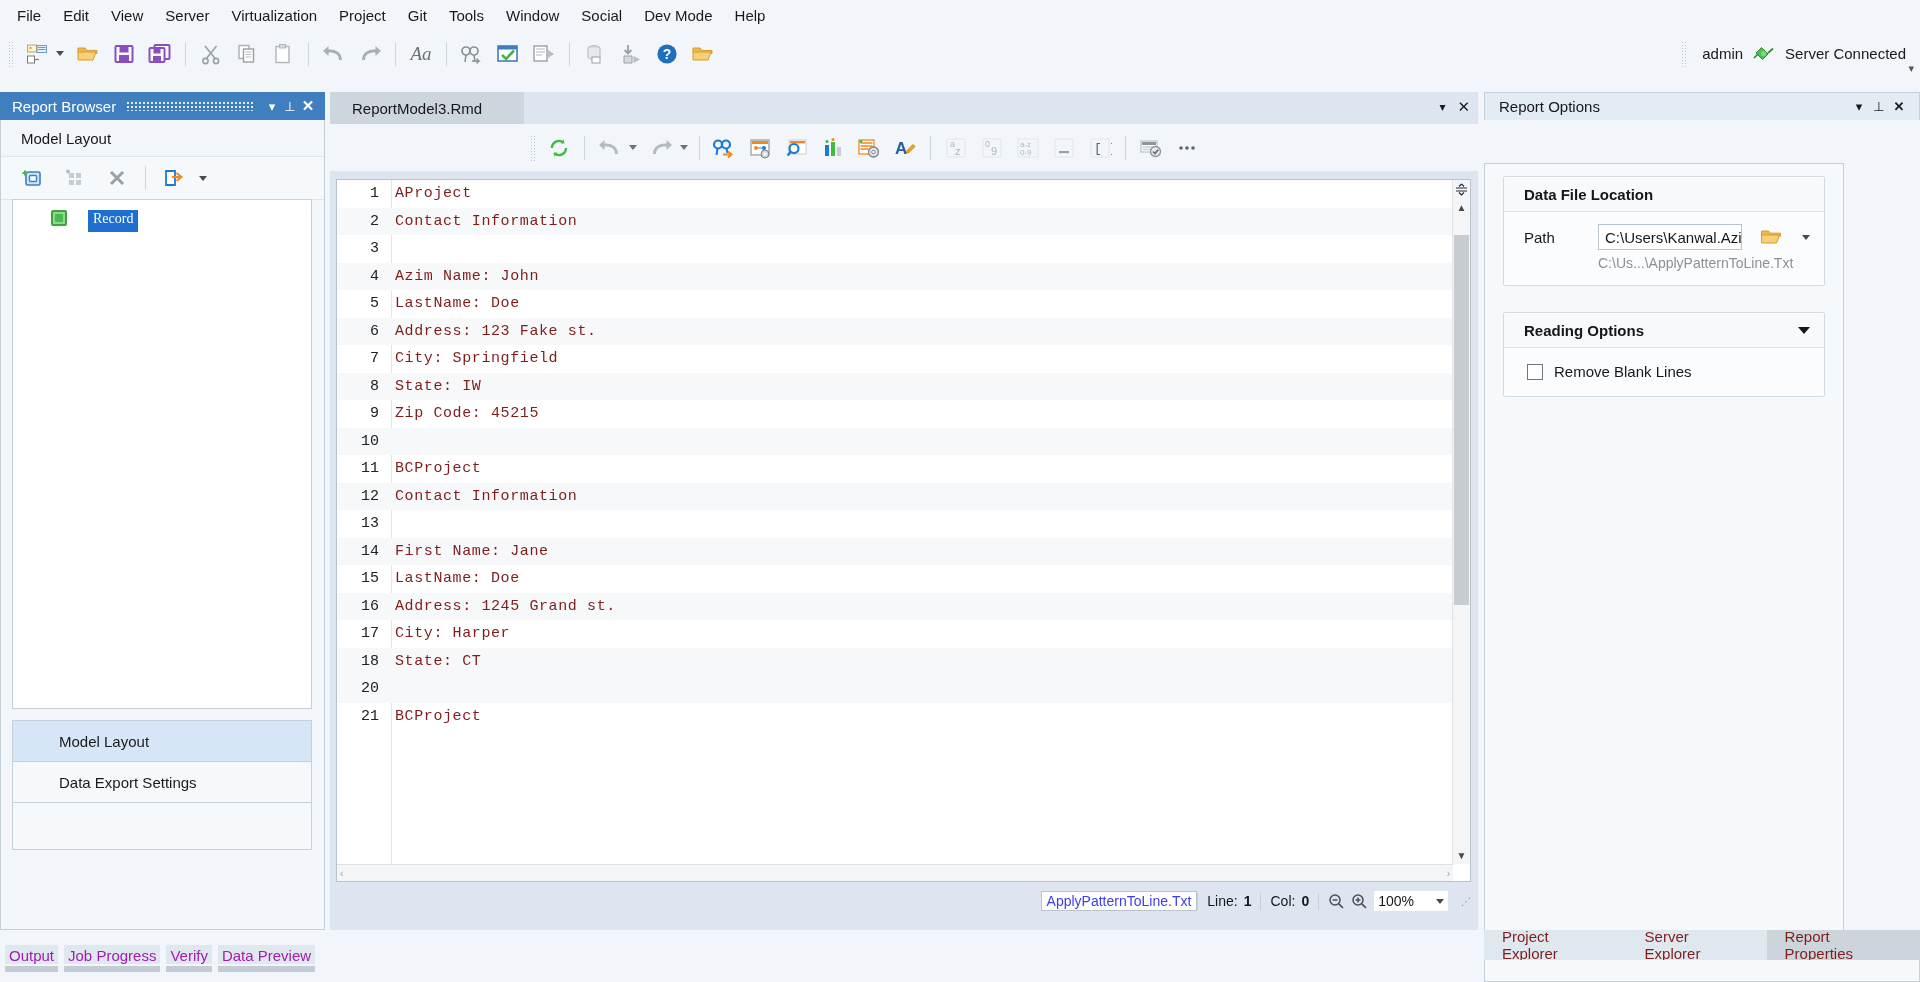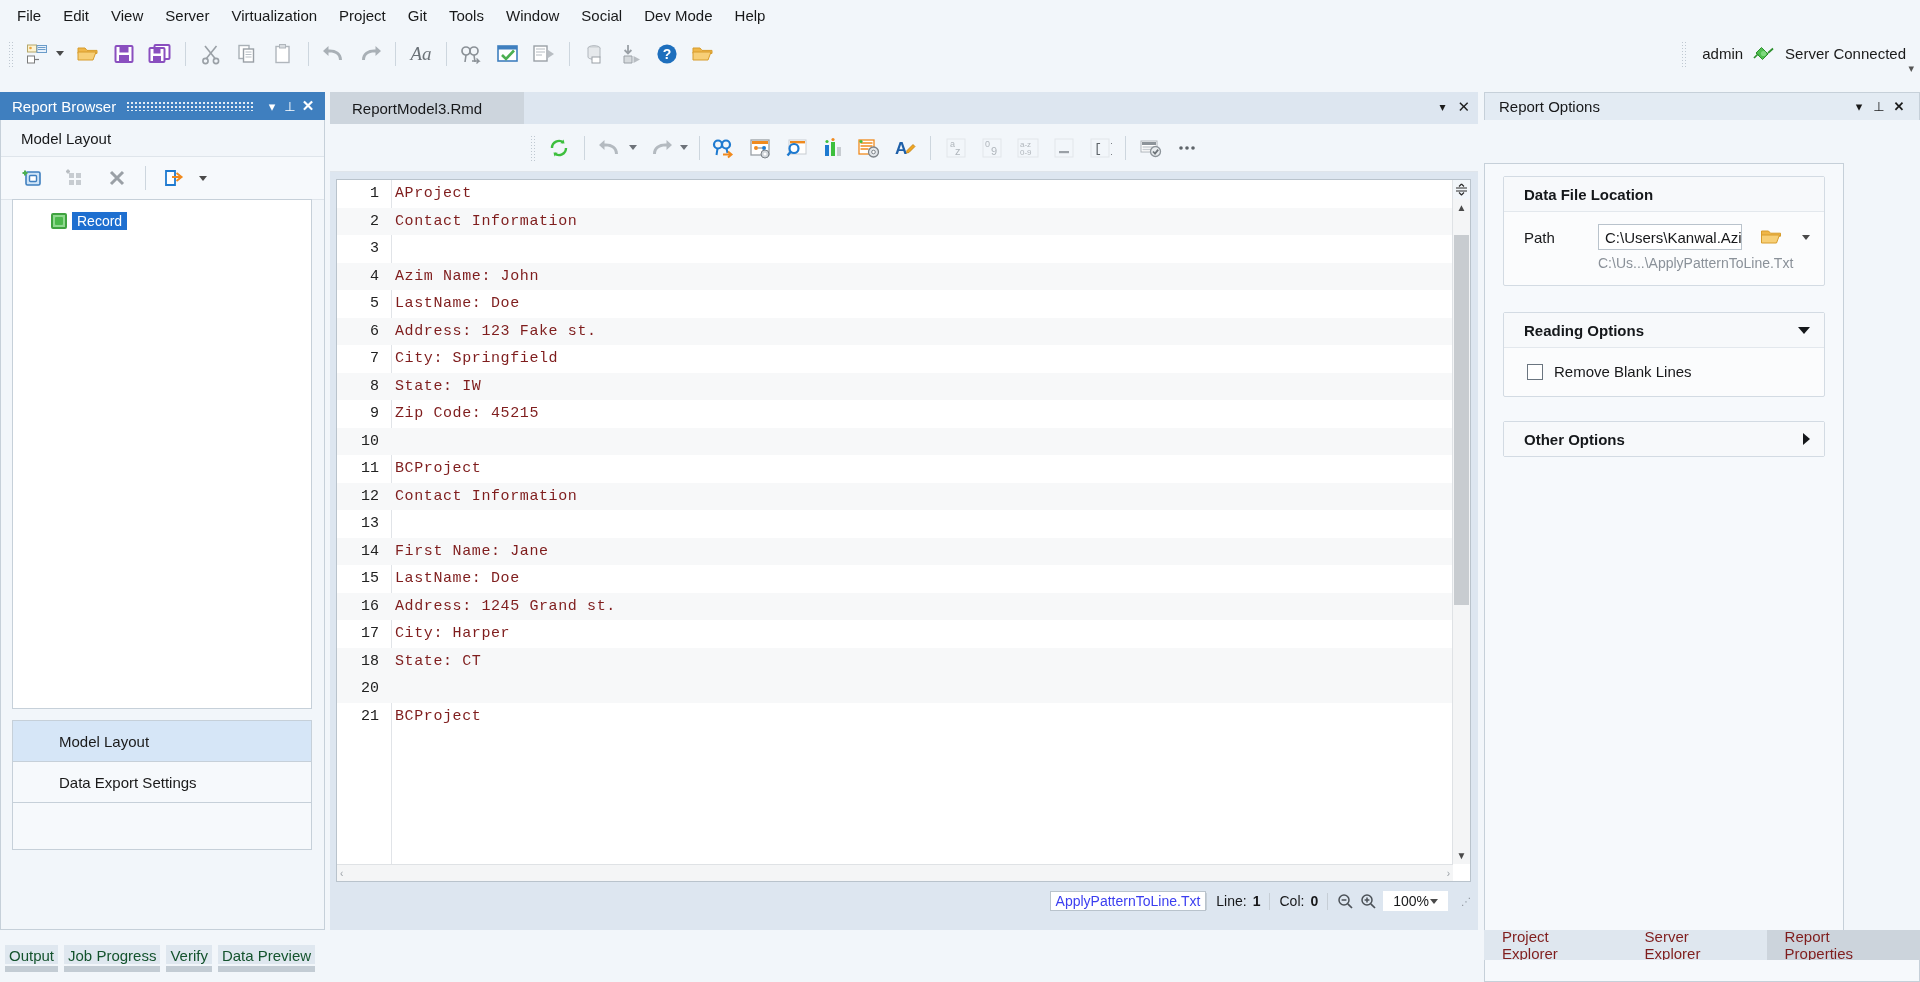--- a/index.html
+++ b/index.html
@@ -80,21 +80,21 @@
   }
   .tree-toolbar {
     height:42px; display:flex; align-items:center; padding-left:14px; gap:6px;
     background:#f6f9fc; border-bottom:1px solid #dfe5eb;
   }
   .tree-area {
     position:absolute; top:79px; left:11px; width:300px; height:510px;
     background:#ffffff; border:1px solid #c6d0d9; box-sizing:border-box;
     padding-top:10px;
   }
-  .tree-node { display:flex; align-items:center; gap:5px; padding-left:38px; height:22px; }
+  .tree-node { display:flex; gap:21px; padding-left:38px; height:22px;font-family:Liberation Serif, serif; }
   .node-icon {
     width:16px;height:16px;box-sizing:border-box;
     border:2px solid #3fa23f; background:#8fd98f; border-radius:2px;
     display:flex;align-items:center;justify-content:center;
   }
   .node-icon i { display:block; width:8px;height:8px;background:#4cb94c;border-radius:1px; }
   .node-label {
     background:#1e6fd0; color:#fff; font-size:14px; padding:1px 5px;
   }
   .lv-tab {
@@ -108,21 +108,21 @@
     border:1px solid #c6d0d9; background:#f6f9fc;
   }
 
   
   .bottom-tabs {
     position:absolute; left:0; top:945px; height:37px; width:325px;
     display:flex; align-items:flex-start; gap:6px; padding-left:5px;
     background:#f2f6fa;
   }
   .btab {
-    font-size:15px; color:#14532d; padding:2px 4px 0 4px;
+    font-size:15px; color:#a21caf; padding:2px 4px 0 4px;
     background:#dfe7ef; position:relative; cursor:default;
   }
   .btab::after{
     content:""; position:absolute; left:0; right:0; bottom:-8px; height:6px;
     background:#c3ccd4;
   }
 
   
   .center {
     position:absolute; left:330px; top:92px; width:1148px; height:838px;
@@ -190,22 +190,22 @@
     position:absolute; left:6px; top:793px; width:1135px; height:32px;
     display:flex; align-items:center; justify-content:flex-end; gap:0;
     font-size:14px; color:#17181a;
   }
   .status-cell { padding:0 9px; display:flex; align-items:center; gap:6px; }
   .filename-box {
     border:1px solid #b9c3cc; background:#fff; color:#3b3ef0; padding:1px 5px; font-size:14px;
   }
   .sdiv { width:1px; height:17px; background:#c6ced6; }
   .zoom-box {
-    background:#fff; border:1px solid transparent; padding:1px 9px; display:flex;
-    align-items:center; gap:0;
+    background:#fff; border:1px solid transparent; padding:1px 3px; display:flex;
+    align-items:center; gap:21px;
   }
 
   
   .right-dock { position:absolute; left:1484px; top:92px; width:436px; height:838px; }
   .right-title {
     height:28px; background:#e3ebf3; color:#17181a; display:flex; align-items:center;
     padding:0 10px 0 14px; font-size:15px; border:1px solid #c6d0d9; border-bottom:none;
     box-sizing:border-box;
   }
   .right-title .sp { flex:1; }
@@ -847,27 +847,20 @@
           <span class="tri-down"></span>
         </div>
         <div class="group-body">
           <div class="chk-row">
             <span class="chkbox"></span>
             <span class="chk-label">Remove Blank Lines</span>
           </div>
         </div>
       </div>
 
-      <div class="group" style="margin-top:24px">
-        <div class="group-head" style="border-bottom:none">
-          <span>Other Options</span>
-          <span class="sp"></span>
-          <span class="tri-right"></span>
-        </div>
-      </div>
 
     </div>
   </div>
 
   <div class="right-tabs">
     <div class="rtab">
         <span>Project Explorer</span>
       </div>
     <div class="rtab">
         <span>Server Explorer</span>

